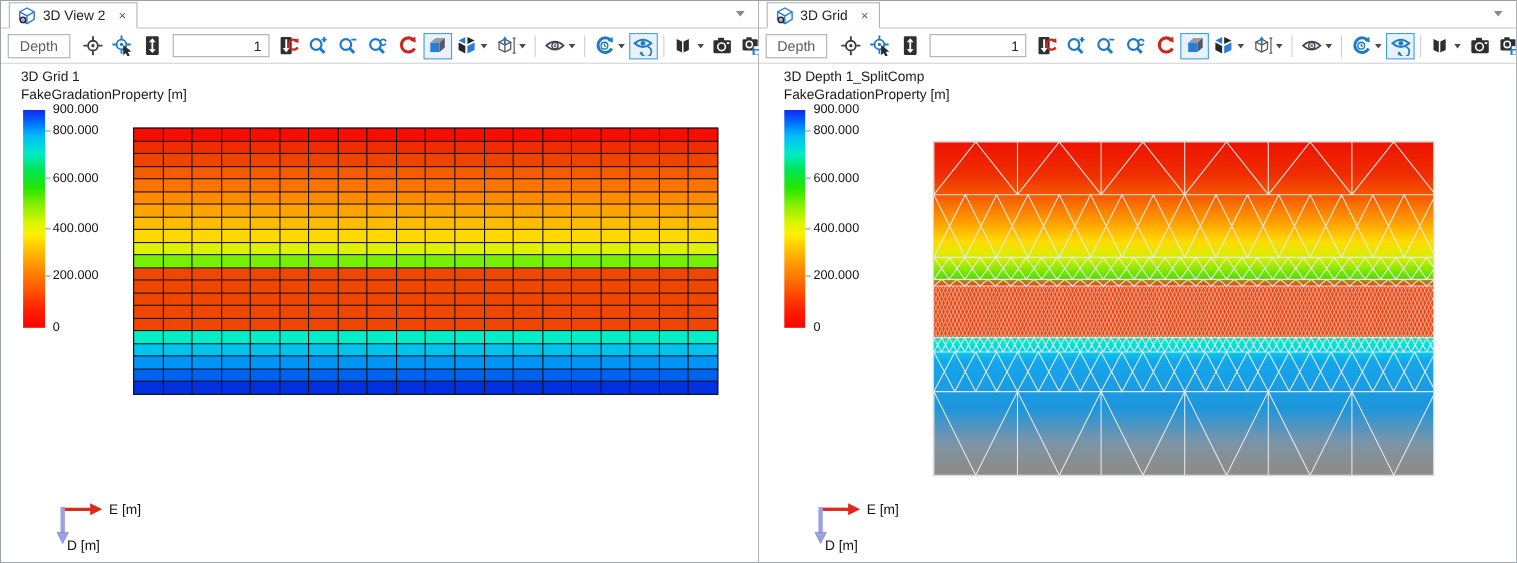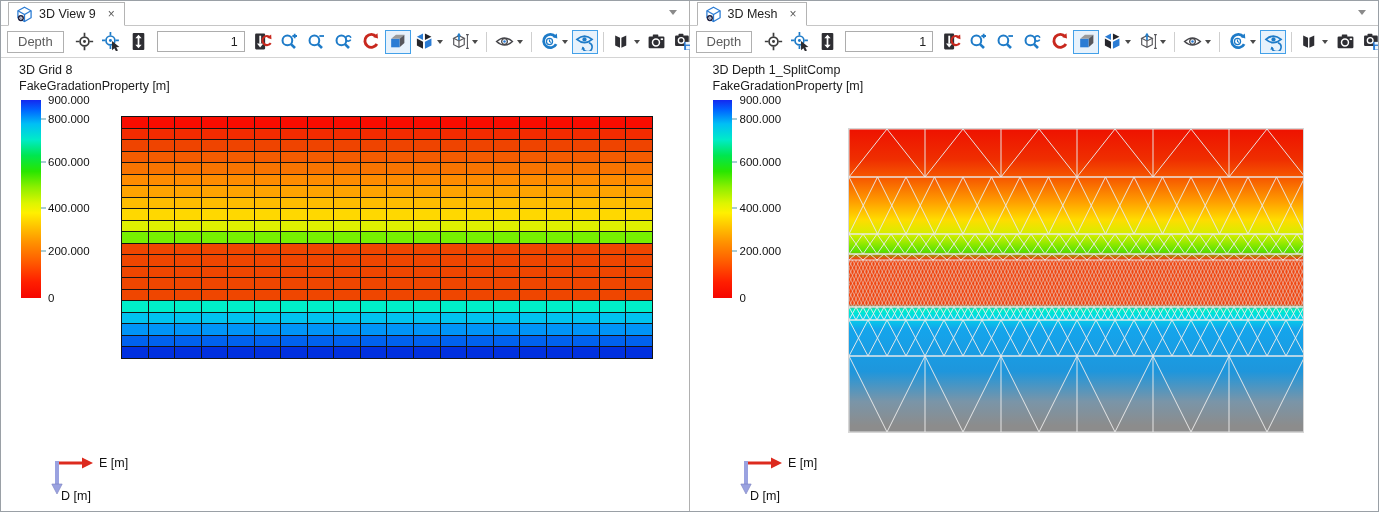--- a/index.html
+++ b/index.html
@@ -70,21 +70,21 @@
         <span class="tabicon">
             <svg viewBox="0 0 16 16">
               <g fill="none" stroke="#2b7cd4" stroke-width="1.2">
                 <polygon points="8,1.2 14.2,4.5 14.2,11 8,14.6 1.8,11 1.8,4.5"></polygon>
                 <path d="M1.8 4.5L8 8l6.2-3.5M8 8v6.6"></path>
               </g>
               <circle cx="4.6" cy="11.4" r="2.9" fill="#20203e"></circle>
               <circle cx="4.6" cy="11.4" r="1.1" fill="none" stroke="#fff" stroke-width=".9"></circle>
             </svg>
           </span>
-        <span>3D View 9</span>
+        <span>3D View 2</span>
         <span class="tabclose">×</span>
       </div>
       <span class="strip-caret"></span>
     </div>
     <div class="toolbar">
       <button class="depth-btn">Depth</button>
       <span class="tb-items">
           <span class="tbtn">
             <svg viewBox="0 0 18 18">
               <g stroke="#3c3c3c" stroke-width="1.6" fill="none">
@@ -230,21 +230,21 @@
           </span>
         </span>
       <span class="tb-spacer"></span>
       <span class="overflow-btn">
           <span class="bar"></span>
           <span class="ovf-caret"></span>
         </span>
     </div>
     <div class="viewport">
       <div class="vtitle">
-        <div>3D Grid 8</div>
+        <div>3D Grid 1</div>
         <div>FakeGradationProperty [m]</div>
       </div>
       <div class="legend">
           <div class="lg-bar" style="background: linear-gradient(rgb(20, 40, 240) 0%, rgb(0, 100, 255) 5%, rgb(0, 190, 245) 12%, rgb(0, 235, 200) 20%, rgb(0, 230, 80) 28%, rgb(40, 230, 0) 36%, rgb(140, 239, 0) 44%, rgb(220, 245, 0) 52%, rgb(255, 240, 0) 57%, rgb(255, 195, 0) 64%, rgb(255, 145, 0) 72%, rgb(255, 90, 0) 82%, rgb(255, 30, 0) 92%, rgb(245, 5, 0) 100%);"></div>
           <div class="lg-label" style="top: 0px;">900.000</div>
           <div class="lg-mark" style="left: 20px; top: 17.81px;"></div>
           <div class="lg-label" style="top: 18.81px;">800.000</div>
           <div class="lg-mark" style="left: 20px; top: 61.37px;"></div>
           <div class="lg-label" style="top: 62.37px;">600.000</div>
           <div class="lg-mark" style="left: 20px; top: 106.91px;"></div>
@@ -734,21 +734,21 @@
         <span class="tabicon">
             <svg viewBox="0 0 16 16">
               <g fill="none" stroke="#2b7cd4" stroke-width="1.2">
                 <polygon points="8,1.2 14.2,4.5 14.2,11 8,14.6 1.8,11 1.8,4.5"></polygon>
                 <path d="M1.8 4.5L8 8l6.2-3.5M8 8v6.6"></path>
               </g>
               <circle cx="4.6" cy="11.4" r="2.9" fill="#20203e"></circle>
               <circle cx="4.6" cy="11.4" r="1.1" fill="none" stroke="#fff" stroke-width=".9"></circle>
             </svg>
           </span>
-        <span>3D Mesh</span>
+        <span>3D Grid</span>
         <span class="tabclose">×</span>
       </div>
       <span class="strip-caret"></span>
     </div>
     <div class="toolbar">
       <button class="depth-btn">Depth</button>
       <span class="tb-items">
           <span class="tbtn">
             <svg viewBox="0 0 18 18">
               <g stroke="#3c3c3c" stroke-width="1.6" fill="none">

